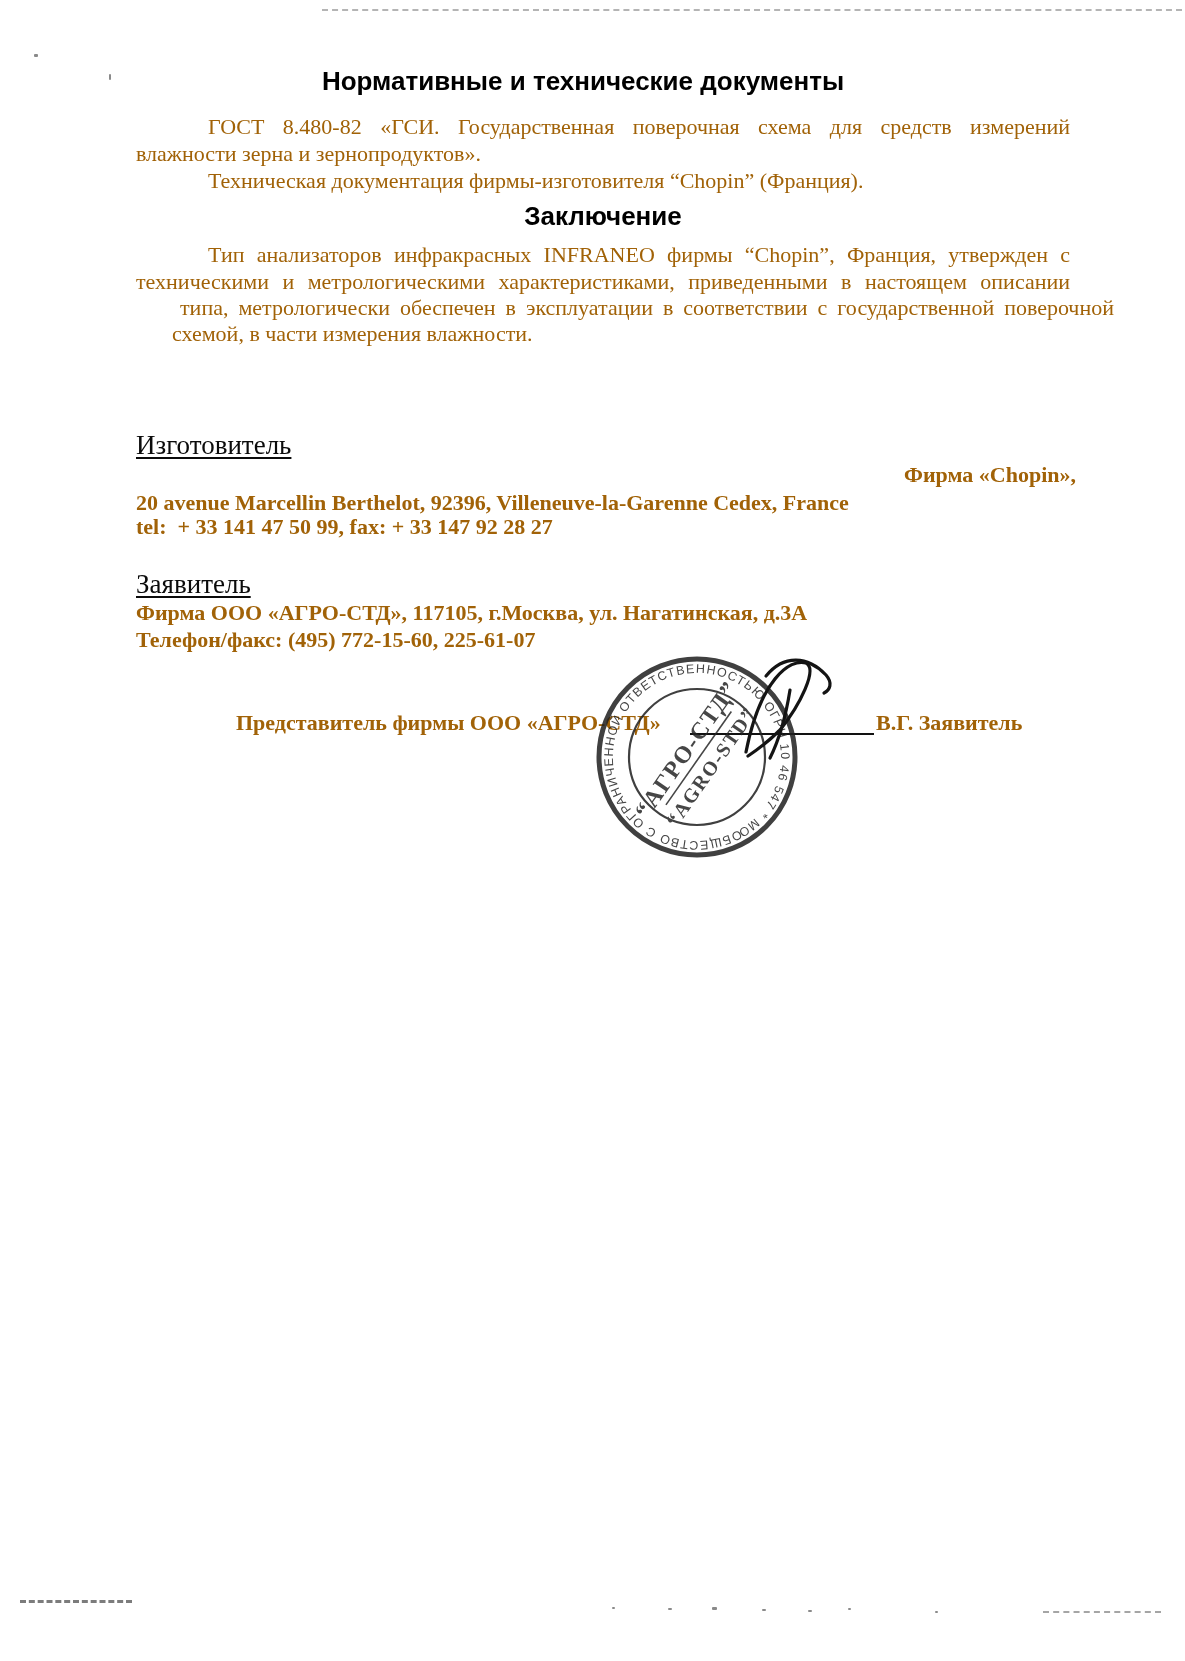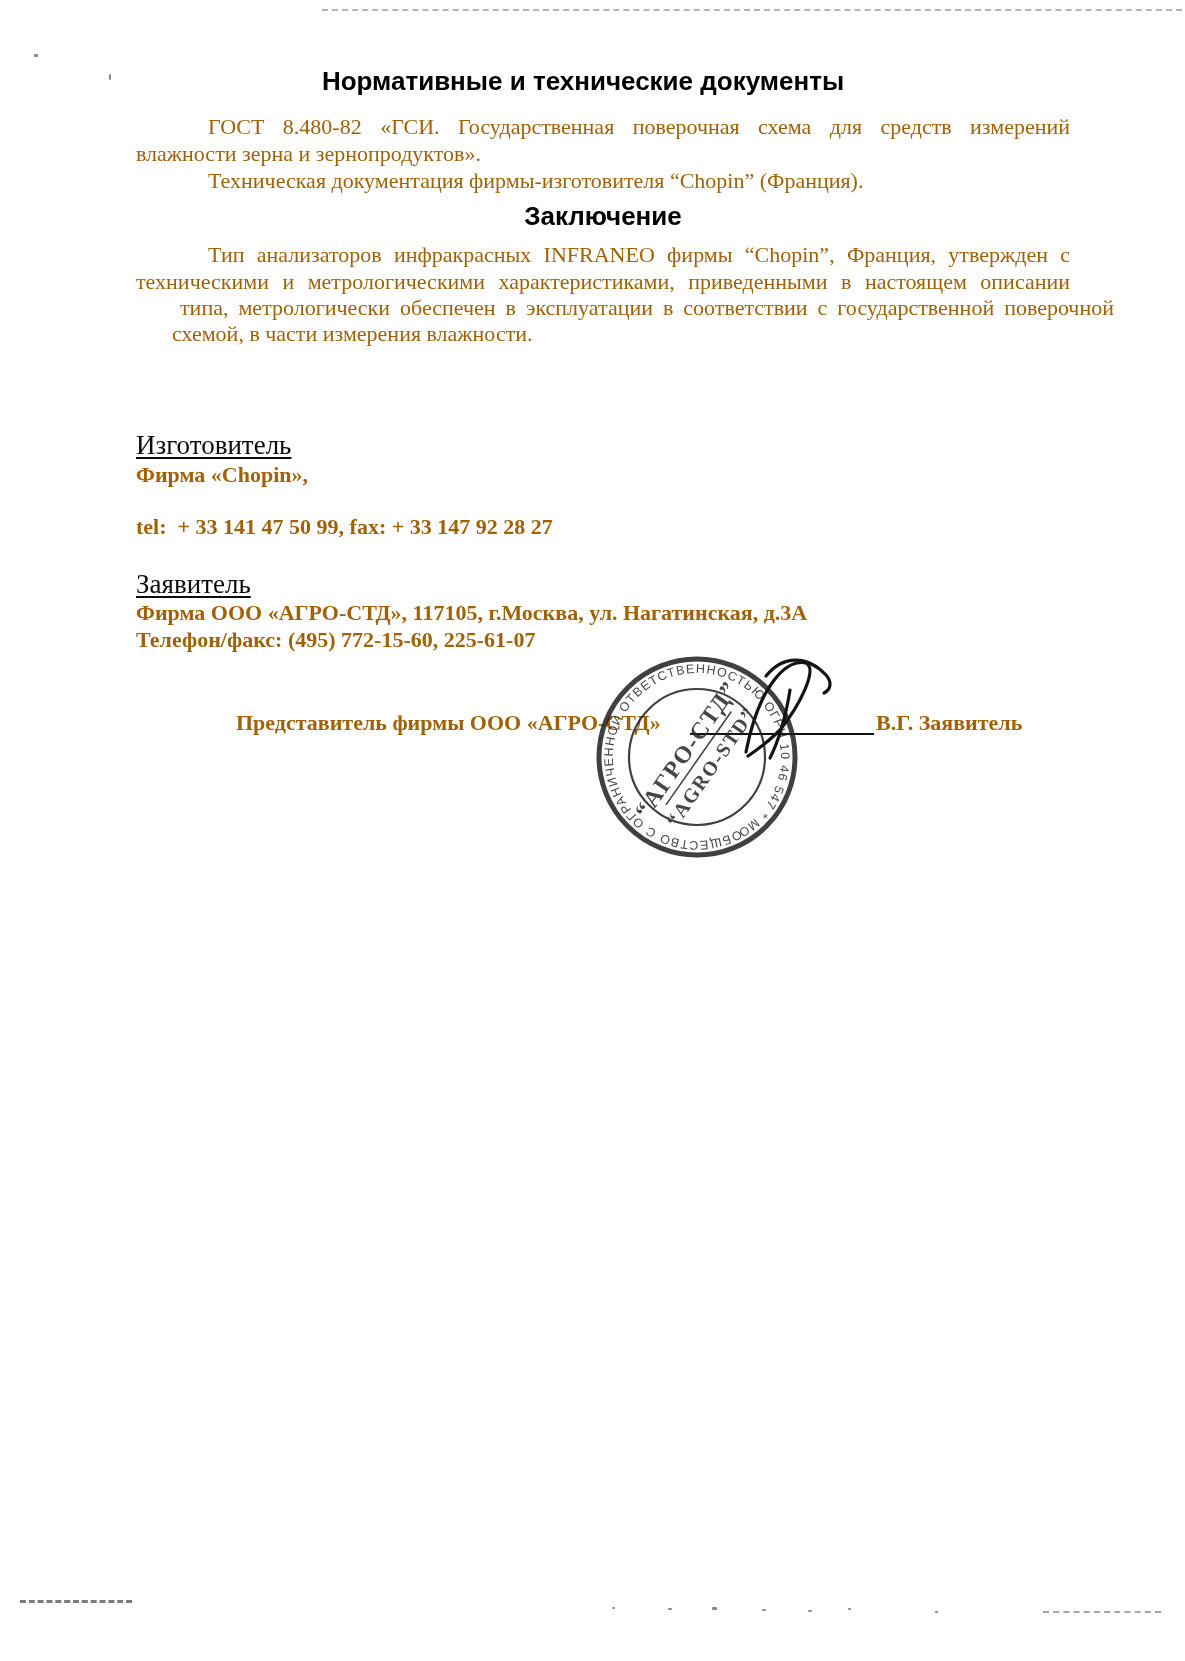--- a/index.html
+++ b/index.html
@@ -57,21 +57,22 @@
   <div class="abs body-line indent" style="left:136px;top:168px;width:934px;">Техническая документация фирмы-изготовителя “Chopin” (Франция).</div>
 
   <div class="abs h-sans" style="left:133px;top:199px;width:940px;">Заключение</div>
 
   <div class="abs body-line just indent" style="left:136px;top:242px;width:934px;">Тип анализаторов инфракрасных INFRANEO фирмы “Chopin”, Франция, утвержден с</div>
   <div class="abs body-line just" style="left:136px;top:269px;width:934px;font-family:Liberation Serif, serif;">техническими и метрологическими характеристиками, приведенными в настоящем описании</div>
   <div class="abs body-line just" style="left:136px;top:295px;width:934px;margin-left:44px;">типа, метрологически обеспечен в эксплуатации в соответствии с государственной поверочной</div>
   <div class="abs body-line" style="left:136px;top:321px;width:934px;margin-left:36px;">схемой, в части измерения влажности.</div>
 
   <div class="abs uhead" style="left:136px;top:432px;">Изготовитель</div>
-  <div class="abs body-line bold pre" style="left:136px;top:462px;width:940px;">Фирма «Chopin»,</div>
+  <div class="abs body-line bold pre" style="left:136px;top:462px;width:940px;text-align:right;">Фирма «Chopin»,</div>
+  <div class="abs body-line bold pre" style="left:136px;top:490px;width:940px;">20 avenue Marcellin Berthelot, 92396, Villeneuve-la-Garenne Cedex, France</div>
   <div class="abs body-line bold pre" style="left:136px;top:514px;width:940px;">tel:  + 33 141 47 50 99, fax: + 33 147 92 28 27</div>
 
   <div class="abs uhead" style="left:136px;top:571px;">Заявитель</div>
   <div class="abs body-line bold pre" style="left:136px;top:600px;width:940px;">Фирма ООО «АГРО-СТД», 117105, г.Москва, ул. Нагатинская, д.3А</div>
   <div class="abs body-line bold pre" style="left:136px;top:627px;width:940px;">Телефон/факс: (495) 772-15-60, 225-61-07</div>
 
   <div class="abs body-line bold" style="left:236px;top:710px;white-space:nowrap;">Представитель фирмы ООО «АГРО-СТД»</div>
   <div class="abs sig-line" style="left:690px;top:733px;width:184px;"></div>
   <div class="abs body-line bold" style="left:876px;top:710px;white-space:nowrap;">В.Г. Заявитель</div>
 

